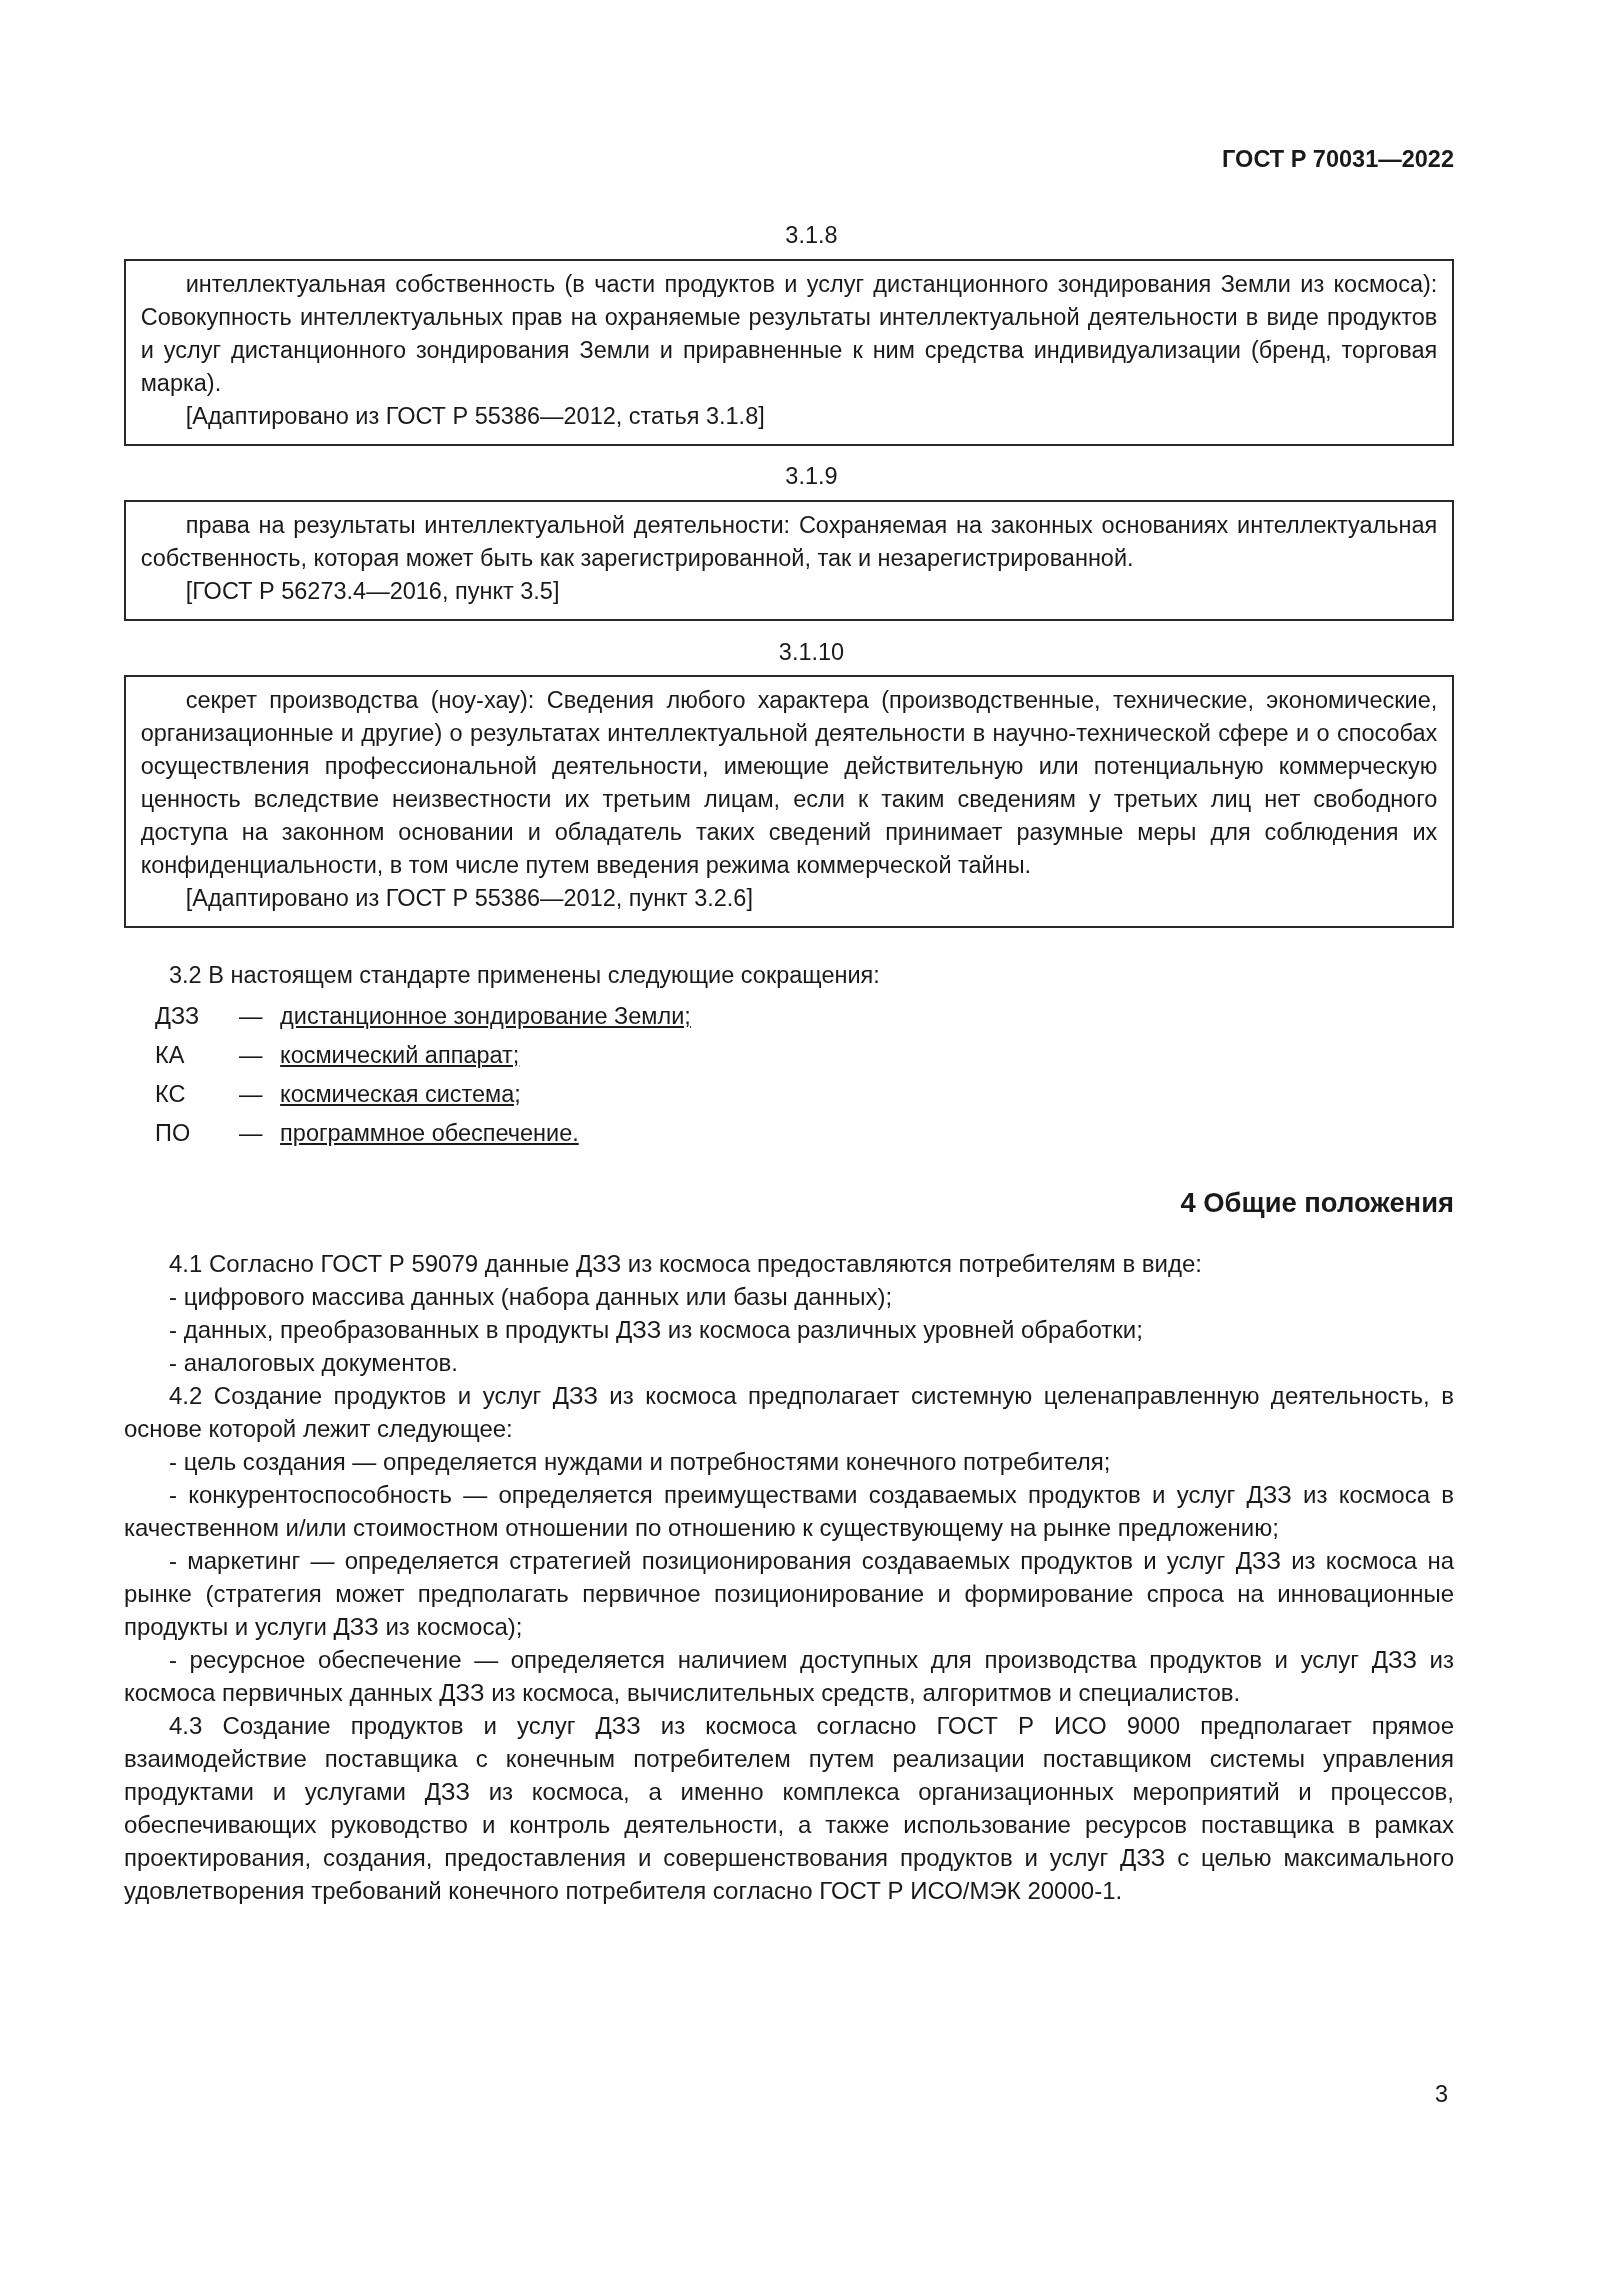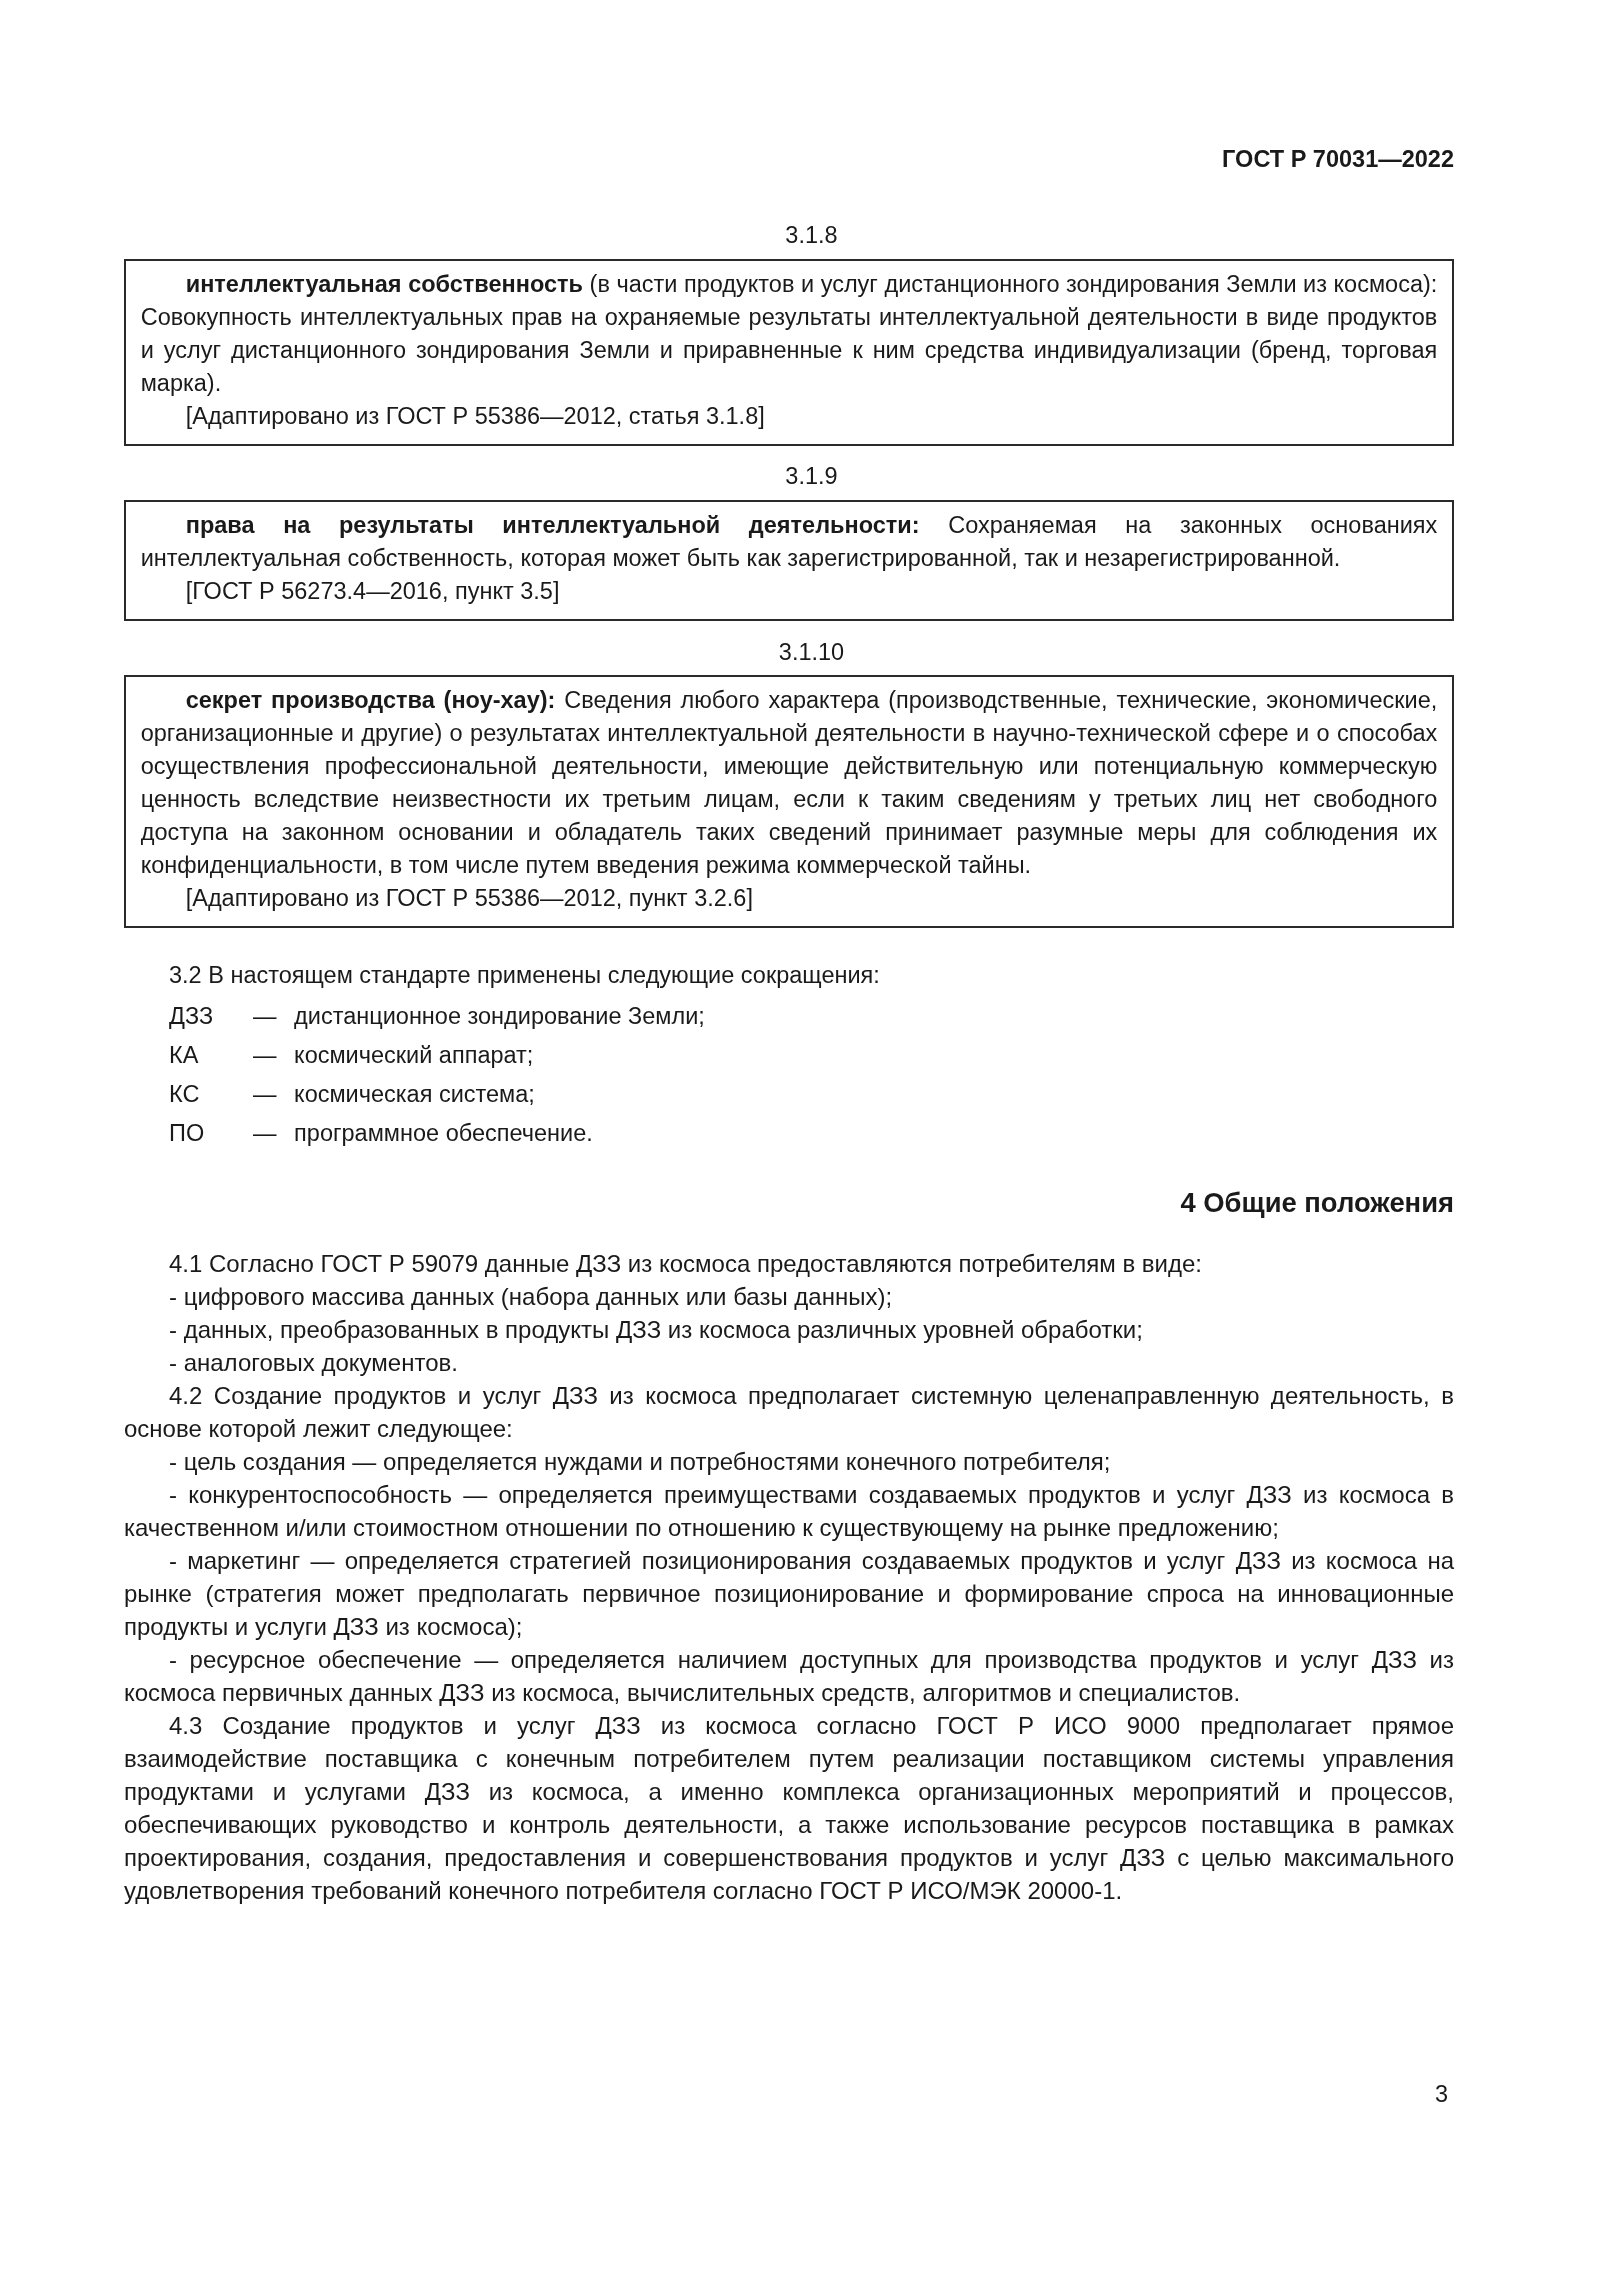--- a/index.html
+++ b/index.html
@@ -35,33 +35,34 @@
     border: 2px solid #2a2a2a;
     padding: 6.9px 14.7px 10.8px 14.7px;
     margin-bottom: 14.7px;
   }
   .def-box p {
     font-size: 23.5px;
     line-height: 33px;
     text-align: justify;
     text-indent: 45px;
   }
-  .bold { font-weight: bold; }
+  .bold { font-weight: normal; }
   .abbr-intro {
     font-size: 23.5px;
     line-height: 33px;
     text-indent: 45px;
     margin-top: 31px;
     margin-bottom: 8px;
   }
   .abbr-row {
     font-size: 23.5px;
     line-height: 33px;
-    margin-left: 45px;
+    margin-left: 31px;
     margin-bottom: 5.9px;
+    text-decoration: underline;
   }
   .abbr-term { display: inline-block; width: 84px; }
   .abbr-dash { display: inline-block; margin-right: 17.6px; }
   .section-heading {
     font-size: 27.4px;
     line-height: 35px;
     font-weight: bold;
     margin-top: 35px;
     margin-bottom: 27.4px;
     text-align: right;

